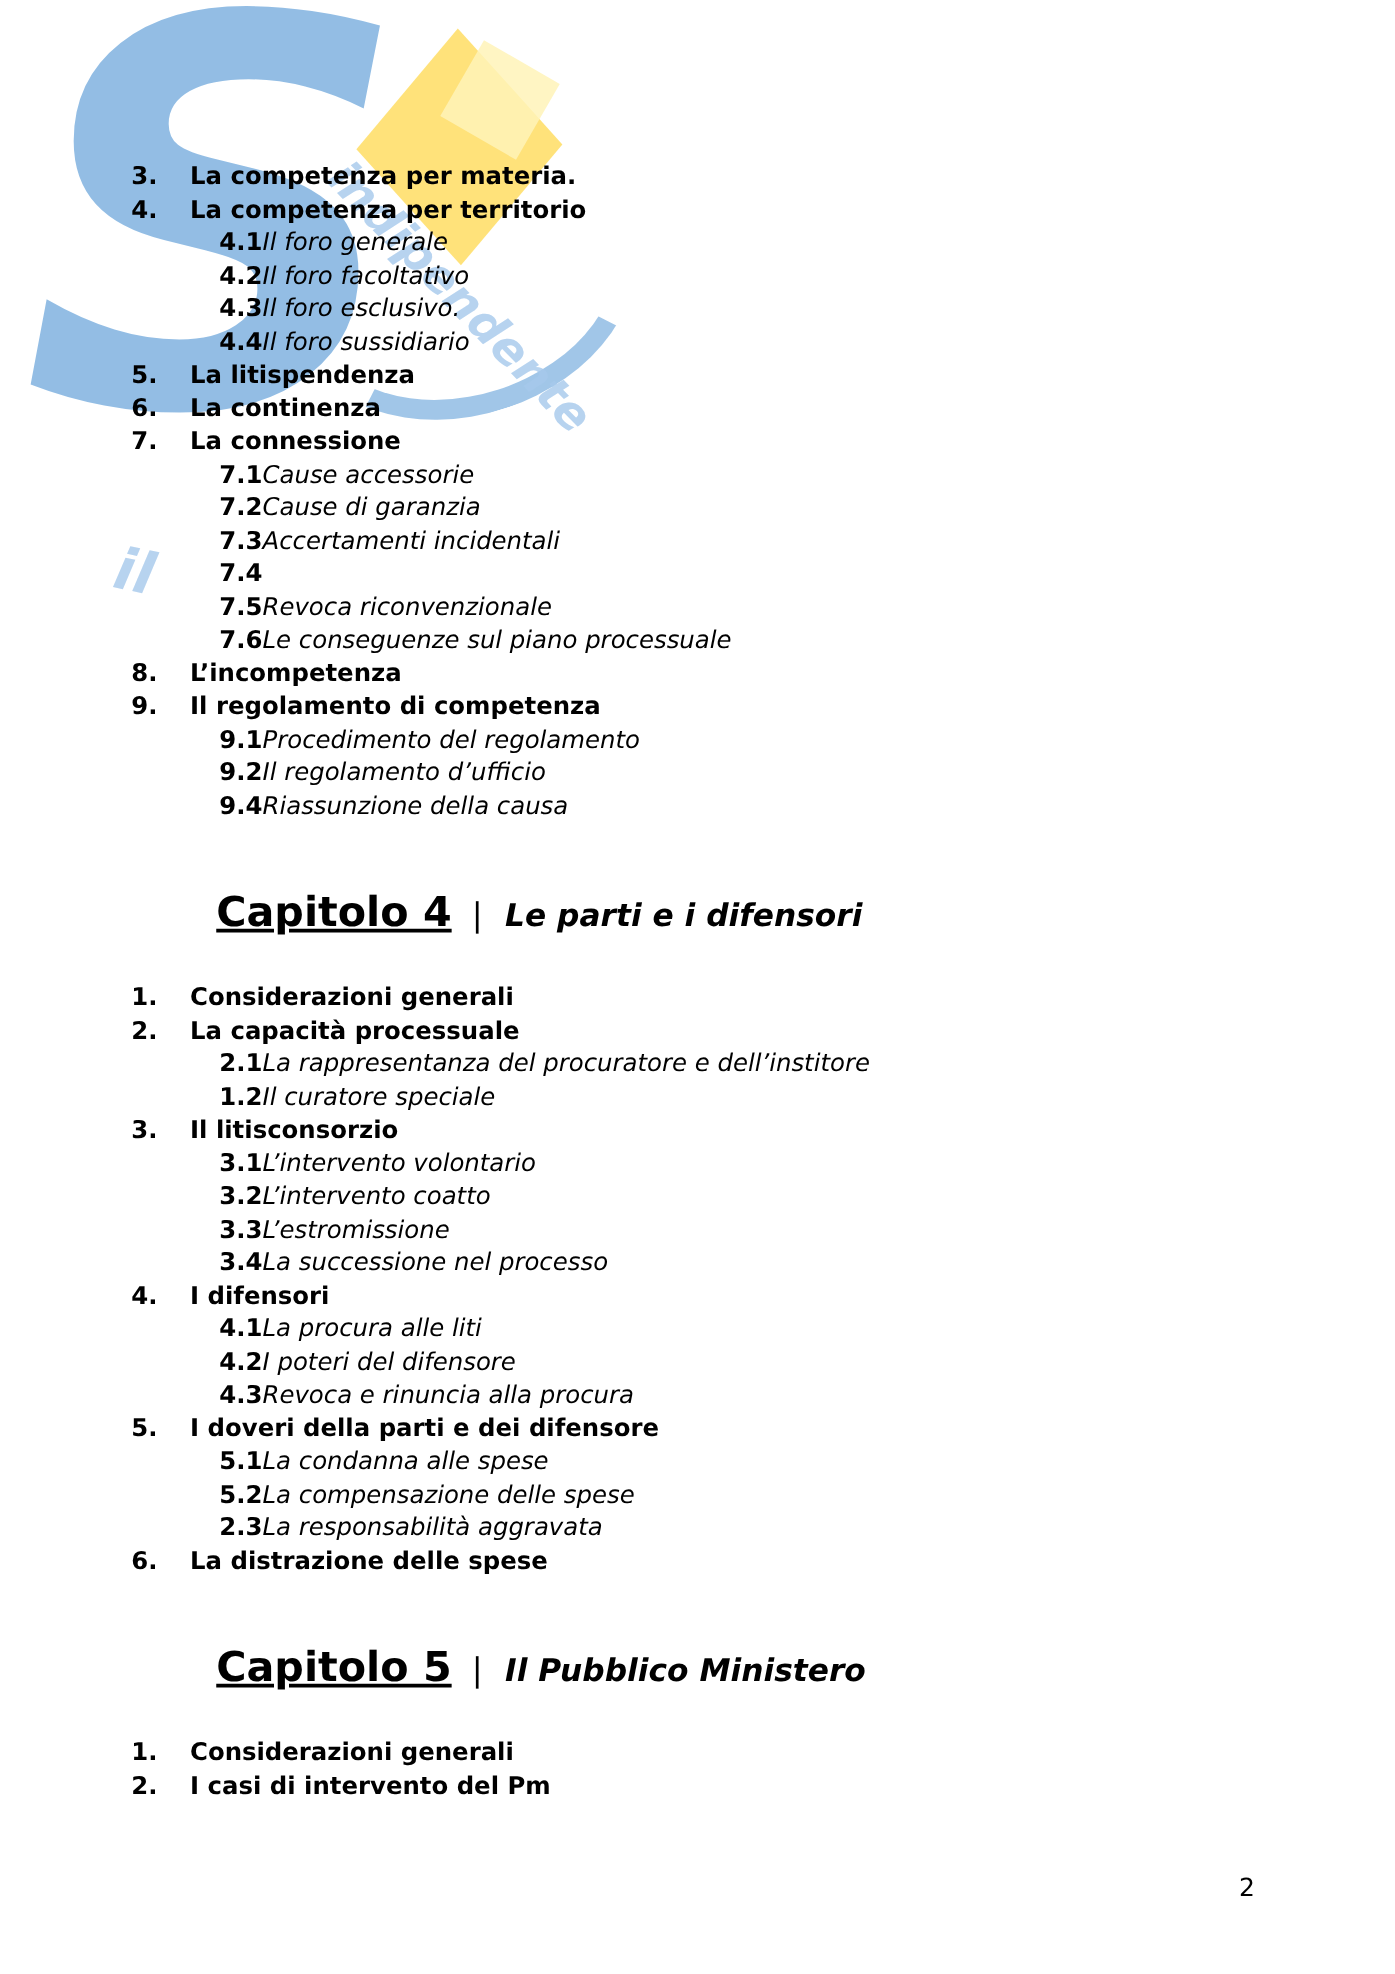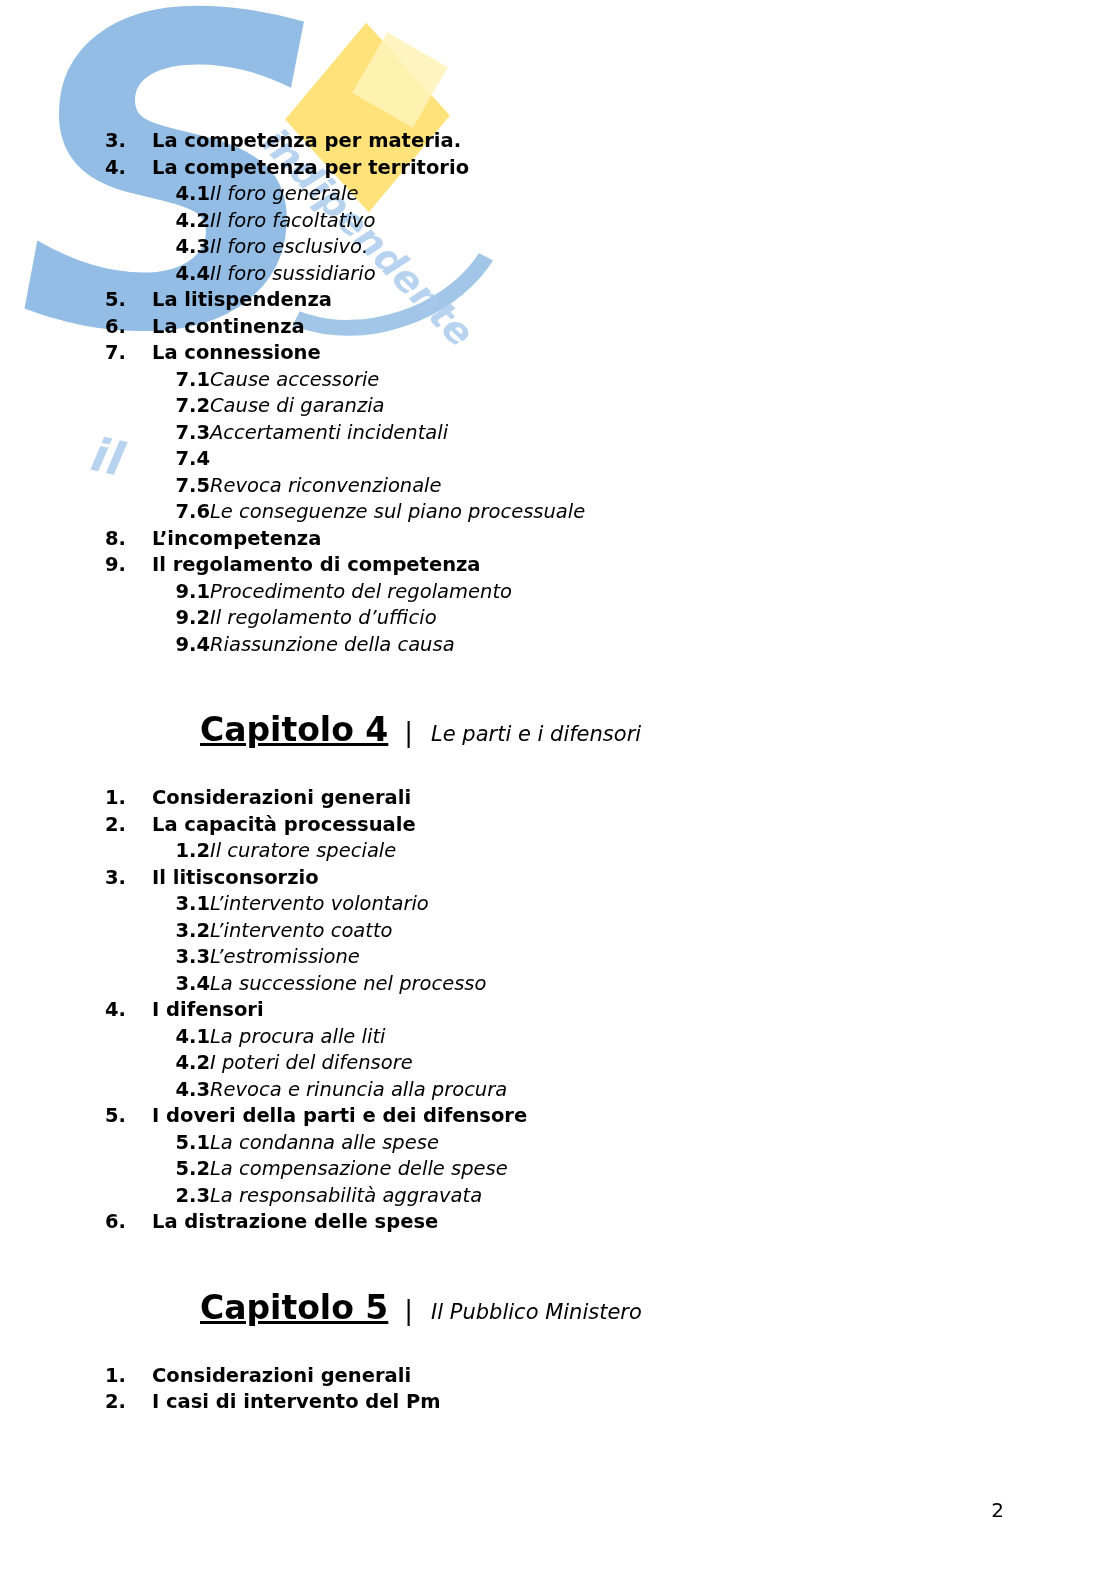--- a/index.html
+++ b/index.html
@@ -97,35 +97,35 @@
     line-height: 26.5px;
   }
   .row.l1 { font-weight: bold; }
   .row.l1 .num { width: 47px; flex: none; }
   .row.l2 { padding-left: 55px; text-align: right; }
   .row.l2 .num { width: 50px; flex: none; font-weight: bold; }
   .row.l2 .txt { font-style: italic; }
   .chapter {
     display: flex;
     align-items: baseline;
-    margin: 52px 0 36px 95px;
+    margin: 52px 0 36px 68px;
   }
   .ch-title {
     font-size: 33px;
     font-weight: bold;
     text-decoration: underline;
   }
   .ch-sep {
     font-size: 26px;
     padding: 0 18px 0 16px;
     font-weight: normal;
   }
   .ch-sub {
-    font-size: 21px;
-    font-weight: normal;
+    font-size: 25px;
+    font-weight: bold;
     font-style: italic;
     text-align: right;
   }
   .page-number {
     position: absolute;
     right: 112px;
     top: 1498px;
     font-size: 20px;
     z-index: 1;
   }
@@ -231,20 +231,24 @@
       </div>
       <div class="row l1">
         <span class="num">1.</span>
         <span class="txt">Considerazioni generali</span>
       </div>
       <div class="row l1">
         <span class="num">2.</span>
         <span class="txt">La capacità processuale</span>
       </div>
       <div class="row l2">
+        <span class="num">2.1</span>
+        <span class="txt">La rappresentanza del procuratore e dell’institore</span>
+      </div>
+      <div class="row l2">
         <span class="num">1.2</span>
         <span class="txt">Il curatore speciale</span>
       </div>
       <div class="row l1">
         <span class="num">3.</span>
         <span class="txt">Il litisconsorzio</span>
       </div>
       <div class="row l2">
         <span class="num">3.1</span>
         <span class="txt">L’intervento volontario</span>

